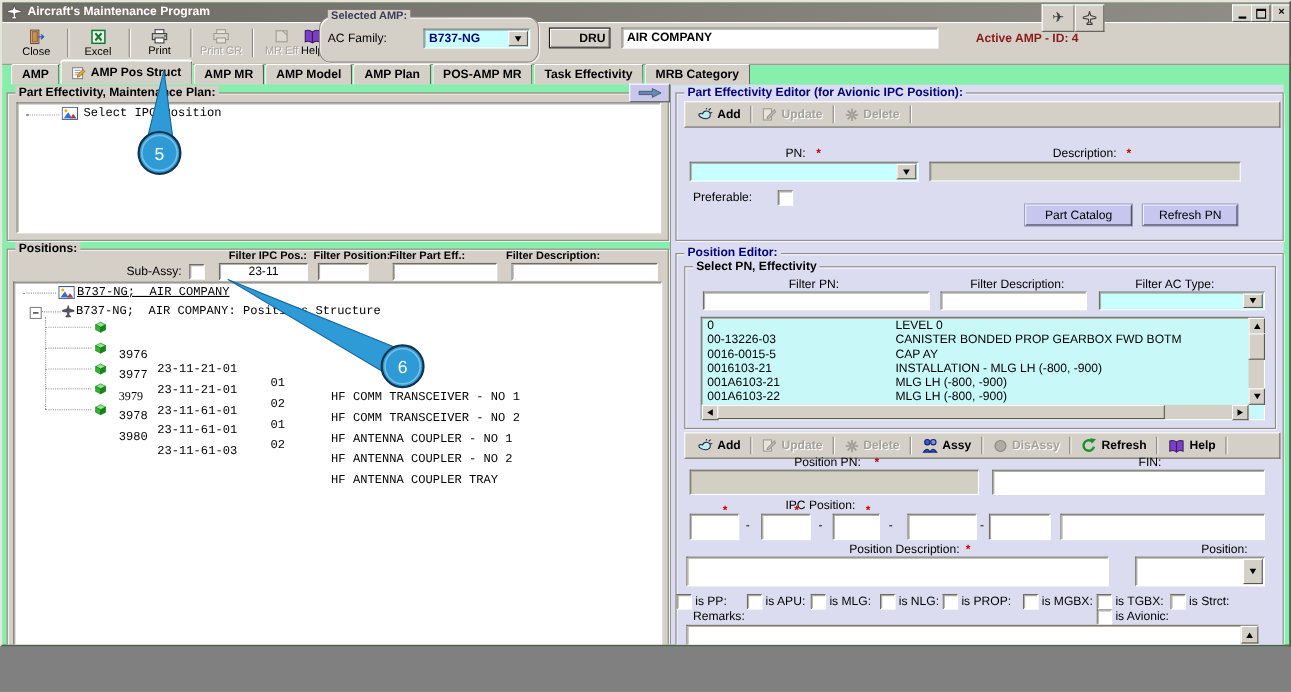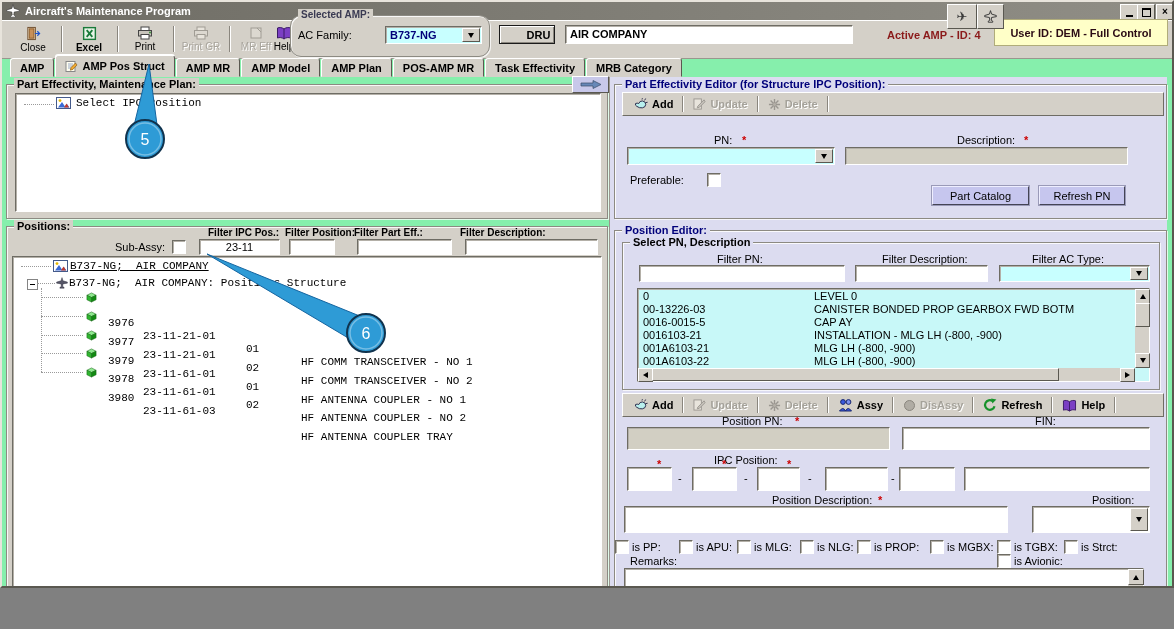--- a/index.html
+++ b/index.html
@@ -122,21 +122,21 @@
   <div class="toolbar">
     <div class="tbtn" style="left:6px;">
       <svg width="16" height="15" viewBox="0 0 16 16">
           <rect x="2.5" y="1.5" width="8" height="13" fill="#f4e3c8" stroke="#6b4a2a"></rect>
           <rect x="4" y="3" width="5" height="10" fill="#c89058" stroke="#8a5a2a"></rect>
           <path d="M10 8 L14.6 8 M12.6 5.6 L15 8 L12.6 10.4" stroke="#2255cc" stroke-width="1.3" fill="none"></path>
         </svg>
       <span class="lbl">Close</span>
     </div>
     <div class="tsep" style="left:59px;"></div>
-    <div class="tbtn" style="left:62px;font-weight:bold;">
+    <div class="tbtn" style="left:62px;">
       <svg width="15" height="15" viewBox="0 0 16 16">
           <rect x="1" y="1" width="14" height="14" fill="#1a7a3a"></rect>
           <rect x="2.5" y="2.5" width="11" height="11" fill="#e8f4e8"></rect>
           <path d="M5 4.5 L11 11.5 M11 4.5 L5 11.5" stroke="#1a7a3a" stroke-width="2"></path>
         </svg>
       <span class="lbl">Excel</span>
     </div>
     <div class="tsep" style="left:115px;"></div>
     <div class="tbtn" style="left:118px;">
       <svg width="16" height="14" viewBox="0 0 16 14">
@@ -180,21 +180,20 @@
         <span class="ddbtn">
             <span class="tri-d"></span>
           </span>
       </div>
     </div>
     <div class="btn" style="left:497px;top:4px;width:56px;height:19px;padding-left:23px;">DRU</div>
     <div class="sunken" style="left:563px;top:4px;width:288px;height:19px;">
       <span style="position:absolute;left:4px;top:2px;font-weight:bold;">AIR COMPANY</span>
     </div>
     <span class="lbl11" style="left:885px;top:8px;font-weight:bold;color:#8b1a1a;">Active AMP - ID: 4</span>
-    <div class="abs" style="left:992px;top:-2px;width:172px;height:25px;background:#ffffc8;border:1px solid #b0ac7a;display:flex;align-items:center;justify-content:center;font-weight:bold;color:#2b0a14;">User ID: DEM - Full Control</div>
   </div>
 
   <div class="tabs">
     <div class="tab">
         <span>AMP</span>
       </div>
     <div class="tab active">
       <svg width="13" height="13" viewBox="0 0 13 13">
           <rect x="1" y="1.5" width="9" height="10" fill="#fffef0" stroke="#888"></rect>
           <path d="M3 4 h5 M3 6 h5 M3 8 h3" stroke="#99a9c8" fill="none"></path>
@@ -313,21 +312,21 @@
       <span class="abs" style="left:130px;">23-11-21-01</span>
       <span class="abs" style="left:233px;">02</span>
       <span class="abs" style="left:288px;">HF COMM TRANSCEIVER - NO 2</span>
     </div>
     <div class="trow" style="left:0;top:72px;width:100%;">
       <span class="abs" style="left:73px;top:1px;"><svg width="11" height="11" viewBox="0 0 12 12">
             <polygon points="6,1 11,3.5 6,6 1,3.5" fill="#8ee88e" stroke="#1a6b1a" stroke-width=".6"></polygon>
             <polygon points="1,3.5 6,6 6,11 1,8.5" fill="#2fb52f" stroke="#1a6b1a" stroke-width=".6"></polygon>
             <polygon points="11,3.5 6,6 6,11 11,8.5" fill="#118a11" stroke="#1a6b1a" stroke-width=".6"></polygon>
           </svg></span>
-      <span class="abs" style="left:95px;">3979</span>
+      <span class="abs" style="left:95px;font-family:Liberation Serif, serif;">3979</span>
       <span class="abs" style="left:130px;">23-11-61-01</span>
       <span class="abs" style="left:233px;">01</span>
       <span class="abs" style="left:288px;">HF ANTENNA COUPLER - NO 1</span>
     </div>
     <div class="trow" style="left:0;top:90px;width:100%;">
       <span class="abs" style="left:73px;top:1px;"><svg width="11" height="11" viewBox="0 0 12 12">
             <polygon points="6,1 11,3.5 6,6 1,3.5" fill="#8ee88e" stroke="#1a6b1a" stroke-width=".6"></polygon>
             <polygon points="1,3.5 6,6 6,11 1,8.5" fill="#2fb52f" stroke="#1a6b1a" stroke-width=".6"></polygon>
             <polygon points="11,3.5 6,6 6,11 11,8.5" fill="#118a11" stroke="#1a6b1a" stroke-width=".6"></polygon>
           </svg></span>
@@ -343,21 +342,21 @@
             <polygon points="11,3.5 6,6 6,11 11,8.5" fill="#118a11" stroke="#1a6b1a" stroke-width=".6"></polygon>
           </svg></span>
       <span class="abs" style="left:95px;">3980</span>
       <span class="abs" style="left:130px;">23-11-61-03</span>
       <span class="abs" style="left:233px;"></span>
       <span class="abs" style="left:288px;">HF ANTENNA COUPLER TRAY</span>
     </div>
   </div>
 
   <div class="gb lavbg" style="left:612px;top:82px;width:551px;height:133px;">
-    <span class="legend lav-legend navy">Part Effectivity Editor (for Structure IPC Position):</span>
+    <span class="legend lav-legend navy">Part Effectivity Editor (for Avionic IPC Position):</span>
   </div>
   <div class="etb" style="left:620px;top:90px;width:536px;">
     <div class="ebtn">
       <svg width="14" height="13" viewBox="0 0 15 14">
           <path d="M3 9 Q1 8 1.6 6 Q3.4 5 5 6 Q6 3 9 3.2 Q12.6 3.6 12.6 6.8 Q12.6 10 9 10.6 Q5.6 11 3 9 Z" fill="#b8f0ee" stroke="#224"></path>
           <path d="M11 2.4 L13 .6 M12.4 5 L14.6 4.6 M8.6 1.6 L9 .2" stroke="#224" fill="none"></path>
         </svg>
       <span>Add</span>
     </div>
     <div class="esep"></div>
@@ -395,21 +394,21 @@
   </div>
   <span class="lbl11" style="left:628px;top:172px;">Preferable:</span>
   <div class="cb" style="left:705px;top:171px;"></div>
   <div class="pbtn" style="left:930px;top:184px;width:97px;height:19px;">Part Catalog</div>
   <div class="pbtn" style="left:1037px;top:184px;width:86px;height:19px;">Refresh PN</div>
 
   <div class="gb lavbg" style="left:612px;top:228px;width:551px;height:436px;">
     <span class="legend lav-legend navy">Position Editor:</span>
   </div>
   <div class="gb lavbg" style="left:620px;top:240px;width:536px;height:146px;">
-    <span class="legend lav-legend">Select PN, Description</span>
+    <span class="legend lav-legend">Select PN, Effectivity</span>
   </div>
   <span class="lbl11" style="left:715px;top:251px;">Filter PN:</span>
   <input class="fld cyanf" style="left: 637px; top: 263px; width: 206px; height: 17px;" value="">
   <span class="lbl11" style="left:880px;top:251px;">Filter Description:</span>
   <input class="fld" style="left: 853px; top: 263px; width: 133px; height: 17px;" value="">
   <span class="lbl11" style="left:1030px;top:251px;">Filter AC Type:</span>
   <div class="sunken cyanf" style="left:997px;top:263px;width:151px;height:17px;">
     <span style="position:absolute;left:4px;top:1px;"></span>
     <span class="ddbtn">
         <span class="tri-d"></span>

